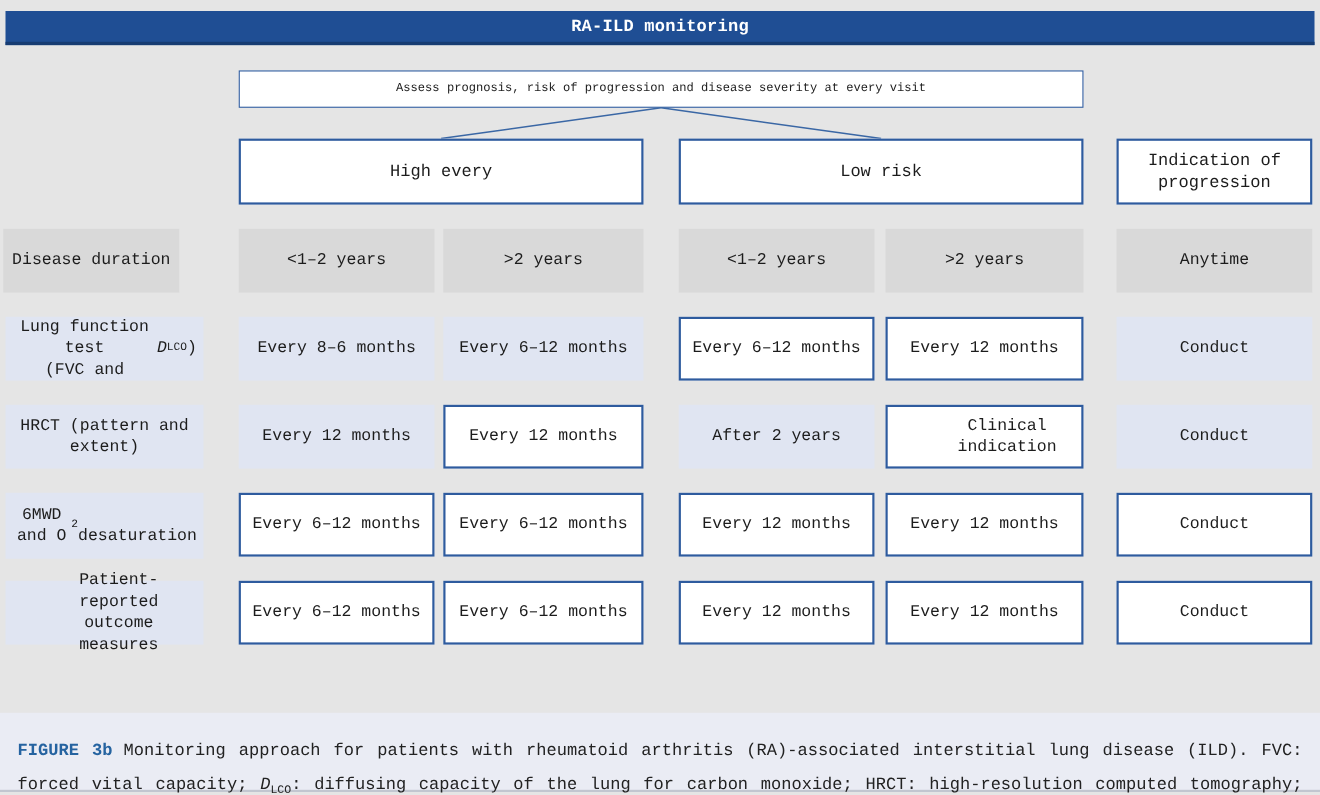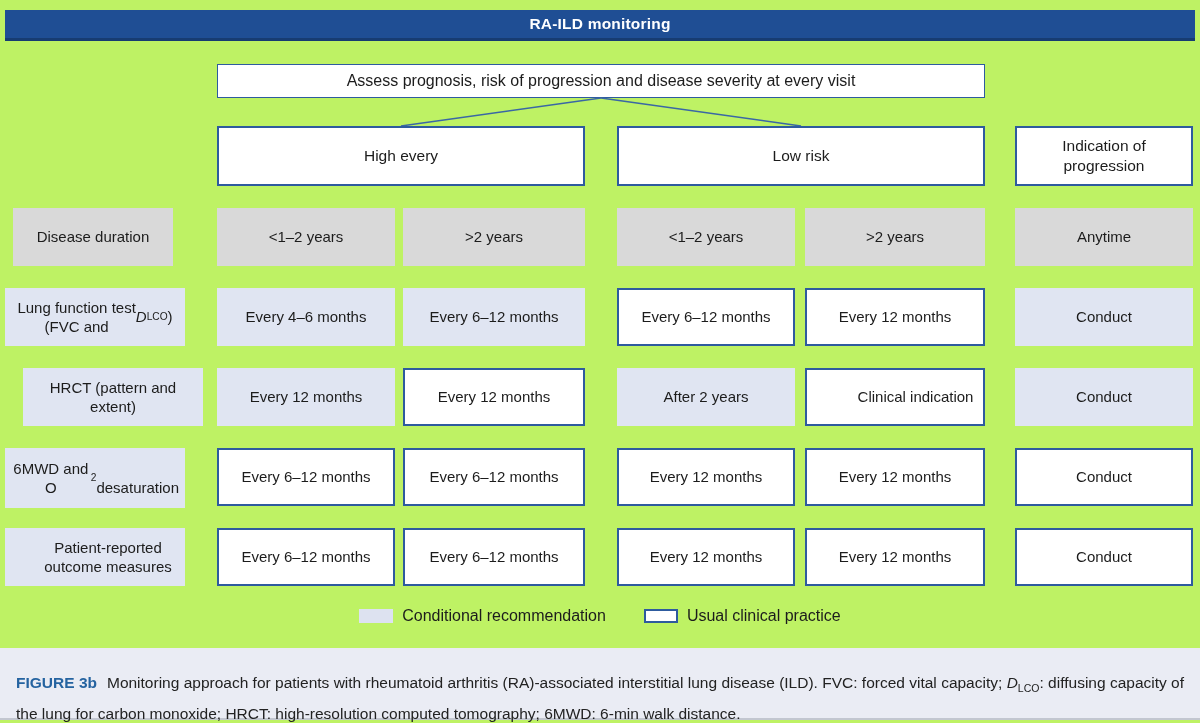--- a/index.html
+++ b/index.html
@@ -1,31 +1,31 @@
 <!DOCTYPE html>
 <html><head>
 <meta charset="utf-8">
 <style>
   html,body{margin:0;padding:0;background:#ffffff;}
   #canvas{
-    position:relative;width:1200px;height:723px;background:#bef264;overflow:hidden;
-    font-family:Liberation Sans, sans-serif;color:#1c1c1c;
+    position:relative;width:1200px;height:723px;background:#e5e5e5;overflow:hidden;
+    font-family:Liberation Mono, monospace;color:#1c1c1c;
   }
   
   #title-bar{
     position:absolute;left:5px;top:10px;width:1190px;height:28px;
     background:#1f4e94;border-bottom:3px solid #173c72;
     display:flex;align-items:center;justify-content:center;
     color:#ffffff;font-weight:bold;font-size:15.5px;letter-spacing:.2px;
   }
   
   #assess-box{
     position:absolute;left:217px;top:64px;width:768px;height:34px;box-sizing:border-box;
     background:#ffffff;border:1.5px solid #2e5b9e;
-    display:flex;align-items:center;justify-content:center;font-size:16px;
+    display:flex;align-items:center;justify-content:center;font-size:11px;
   }
   
   #branch-lines{position:absolute;left:0;top:0;pointer-events:none;}
   
   .risk-box{
     position:absolute;top:126px;height:60px;box-sizing:border-box;
     background:#ffffff;border:2px solid #2e5b9e;
     display:flex;align-items:center;justify-content:center;text-align:center;
     font-size:15.5px;line-height:1.3;padding:0 10px;
   }
@@ -83,60 +83,50 @@
     <span>High every</span>
   </div>
   <div id="indication-box" class="risk-box">
     <span>Indication of progression</span>
   </div>
   <div id="low-risk-box" class="risk-box">
     <span>Low risk</span>
   </div>
 
   <div id="grid">
-      <div class="cell fill-gray" style="left: 13px; top: 208px; width: 160px; height: 58px;">Disease duration</div>
+      <div class="cell fill-gray" style="left: 3px; top: 208px; width: 160px; height: 58px;">Disease duration</div>
       <div class="cell fill-gray" style="left: 217px; top: 208px; width: 178px; height: 58px;">&lt;1–2 years</div>
       <div class="cell fill-gray" style="left: 403px; top: 208px; width: 182px; height: 58px;">&gt;2 years</div>
       <div class="cell fill-gray" style="left: 617px; top: 208px; width: 178px; height: 58px;">&lt;1–2 years</div>
       <div class="cell fill-gray" style="left: 805px; top: 208px; width: 180px; height: 58px;">&gt;2 years</div>
       <div class="cell fill-gray" style="left: 1015px; top: 208px; width: 178px; height: 58px;">Anytime</div>
       <div class="cell fill-cond" style="left: 5px; top: 288px; width: 180px; height: 58px;">Lung function test<br>(FVC and <i>D</i><sub>LCO</sub>)</div>
-      <div class="cell fill-cond" style="left: 217px; top: 288px; width: 178px; height: 58px;">Every 4–6 months</div>
+      <div class="cell fill-cond" style="left: 217px; top: 288px; width: 178px; height: 58px;">Every 8–6 months</div>
       <div class="cell fill-cond" style="left: 403px; top: 288px; width: 182px; height: 58px;">Every 6–12 months</div>
       <div class="cell box-usual" style="left: 617px; top: 288px; width: 178px; height: 58px;">Every 6–12 months</div>
       <div class="cell box-usual" style="left: 805px; top: 288px; width: 180px; height: 58px;">Every 12 months</div>
       <div class="cell fill-cond" style="left: 1015px; top: 288px; width: 178px; height: 58px;">Conduct</div>
-      <div class="cell fill-cond" style="left: 5px; top: 368px; width: 180px; height: 58px; margin-left: 18px;">HRCT (pattern and<br>extent)</div>
+      <div class="cell fill-cond" style="left: 5px; top: 368px; width: 180px; height: 58px;">HRCT (pattern and<br>extent)</div>
       <div class="cell fill-cond" style="left: 217px; top: 368px; width: 178px; height: 58px;">Every 12 months</div>
       <div class="cell box-usual" style="left: 403px; top: 368px; width: 182px; height: 58px;">Every 12 months</div>
       <div class="cell fill-cond" style="left: 617px; top: 368px; width: 178px; height: 58px;">After 2 years</div>
       <div class="cell box-usual" style="left: 805px; top: 368px; width: 180px; height: 58px; padding-left: 47px;">Clinical indication</div>
       <div class="cell fill-cond" style="left: 1015px; top: 368px; width: 178px; height: 58px;">Conduct</div>
       <div class="cell fill-cond" style="left: 5px; top: 448px; width: 180px; height: 60px;">6MWD and O<sub>2</sub><br>desaturation</div>
       <div class="cell box-usual" style="left: 217px; top: 448px; width: 178px; height: 58px;">Every 6–12 months</div>
       <div class="cell box-usual" style="left: 403px; top: 448px; width: 182px; height: 58px;">Every 6–12 months</div>
       <div class="cell box-usual" style="left: 617px; top: 448px; width: 178px; height: 58px;">Every 12 months</div>
       <div class="cell box-usual" style="left: 805px; top: 448px; width: 180px; height: 58px;">Every 12 months</div>
       <div class="cell box-usual" style="left: 1015px; top: 448px; width: 178px; height: 58px;">Conduct</div>
       <div class="cell fill-cond" style="left: 5px; top: 528px; width: 180px; height: 58px; padding-left: 32px;">Patient-reported<br>outcome measures</div>
       <div class="cell box-usual" style="left: 217px; top: 528px; width: 178px; height: 58px;">Every 6–12 months</div>
       <div class="cell box-usual" style="left: 403px; top: 528px; width: 182px; height: 58px;">Every 6–12 months</div>
       <div class="cell box-usual" style="left: 617px; top: 528px; width: 178px; height: 58px;">Every 12 months</div>
       <div class="cell box-usual" style="left: 805px; top: 528px; width: 180px; height: 58px;">Every 12 months</div>
       <div class="cell box-usual" style="left: 1015px; top: 528px; width: 178px; height: 58px;">Conduct</div>
     </div>
 
-  <div id="legend">
-    <div class="legend-item">
-      <span class="legend-swatch cond"></span>
-      <span>Conditional recommendation</span>
-    </div>
-    <div class="legend-item">
-      <span class="legend-swatch usual"></span>
-      <span>Usual clinical practice</span>
-    </div>
-  </div>
 
   <div id="caption">
     <span class="fig-label">FIGURE 3b</span><span>Monitoring approach for patients with rheumatoid arthritis (RA)-associated interstitial lung disease (ILD). FVC: forced vital capacity; <i>D</i><sub>LCO</sub>: diffusing capacity of the lung for carbon monoxide; HRCT: high-resolution computed tomography; 6MWD: 6-min walk distance.</span>
   </div>
 
 </div>
 
 </body></html>

